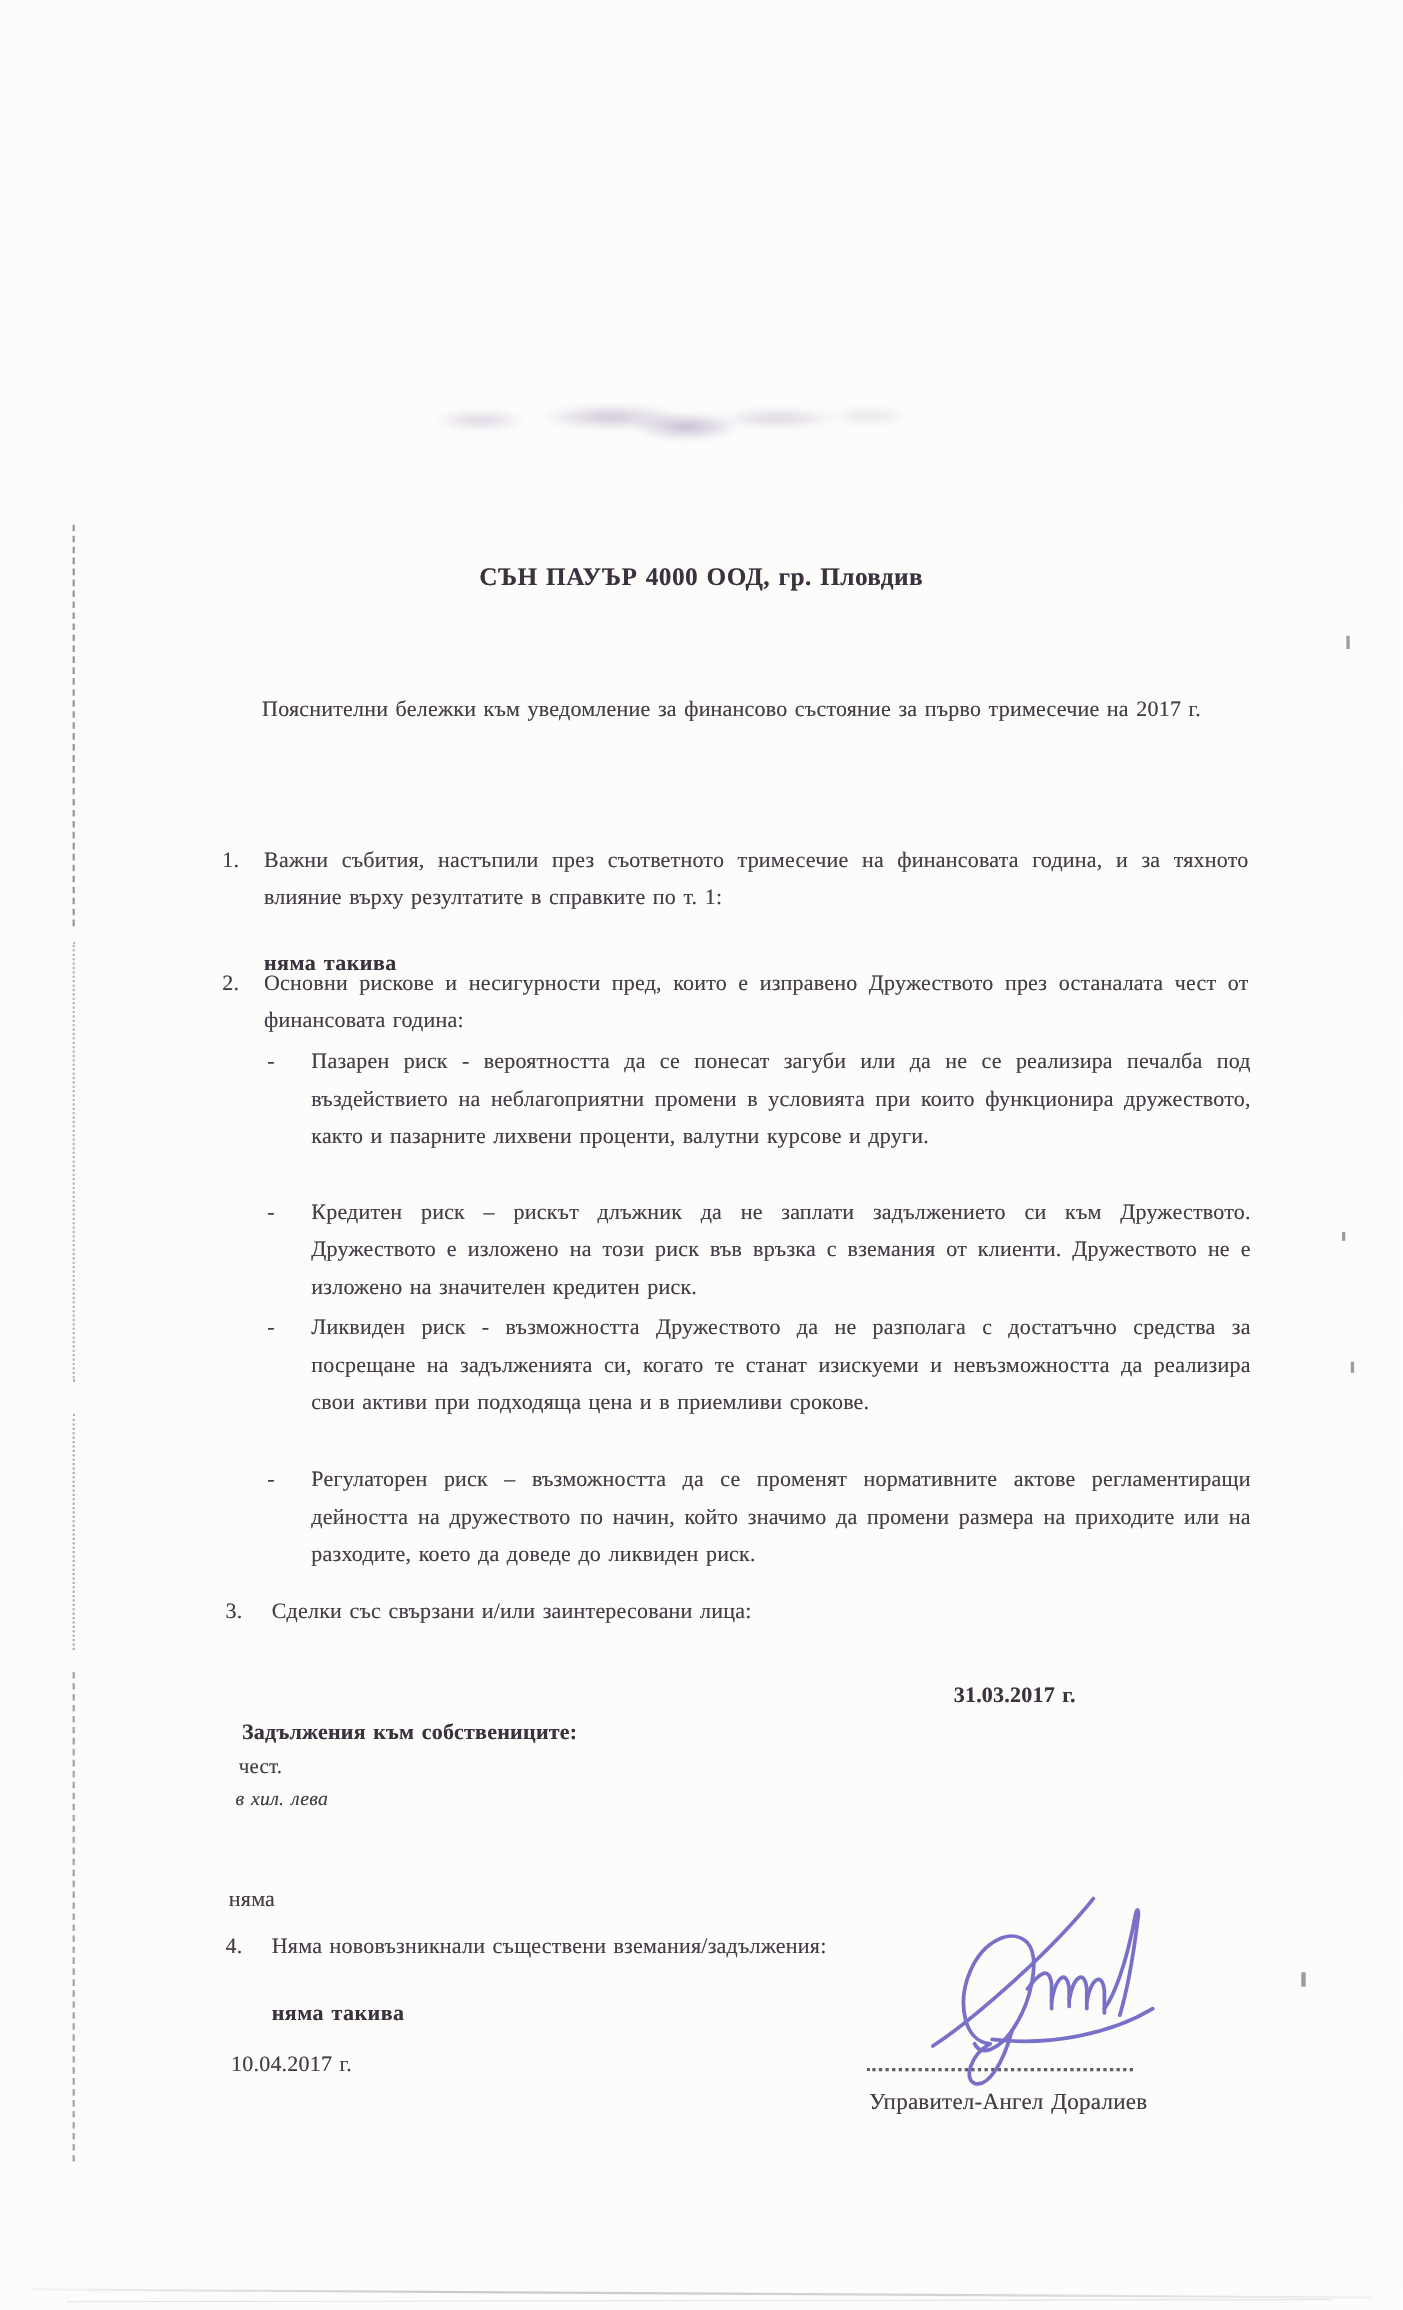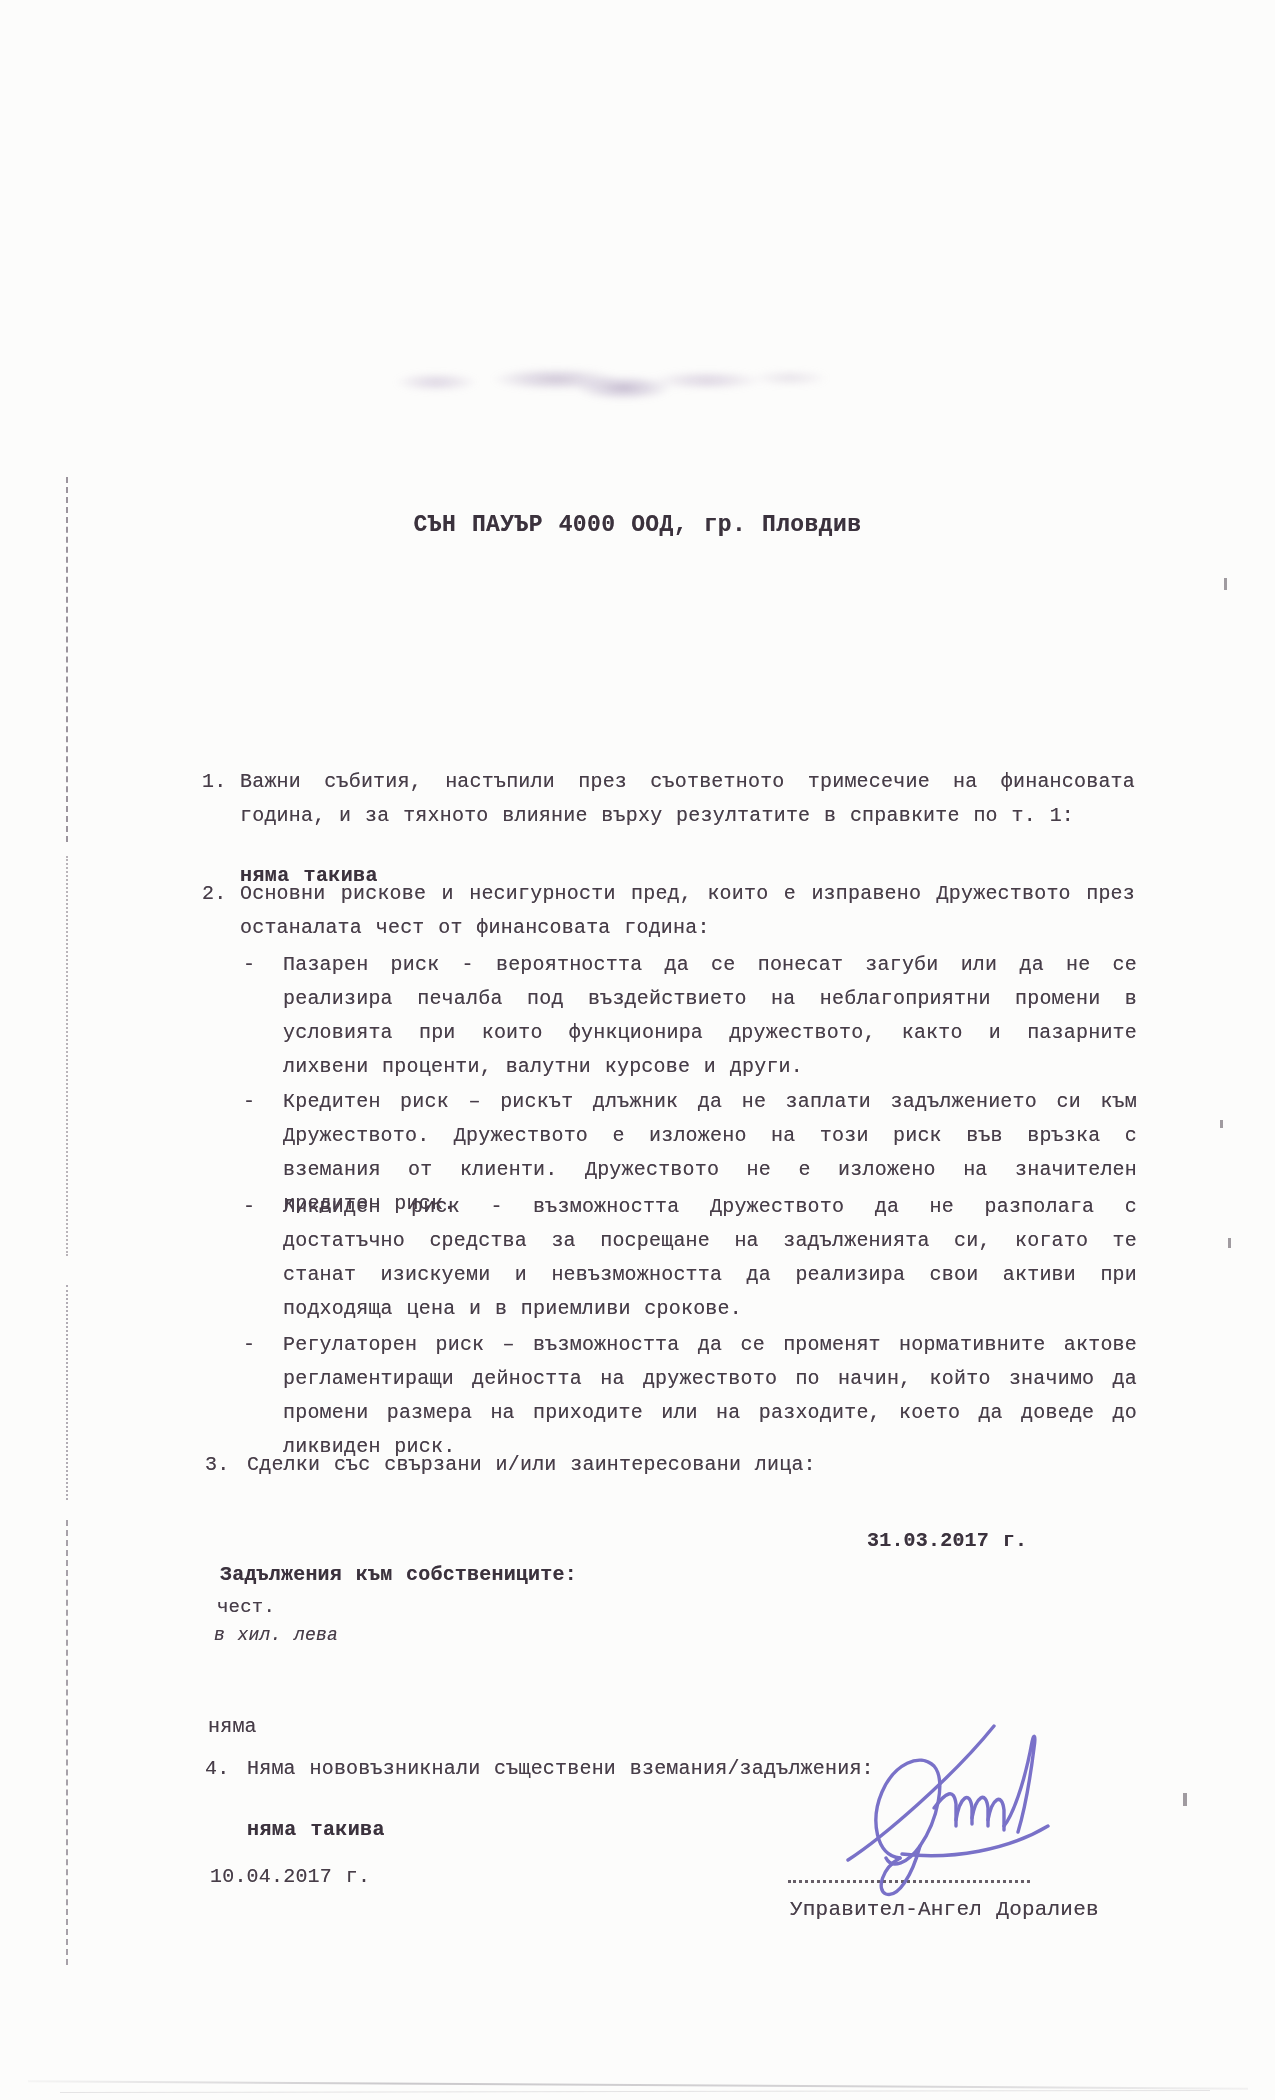--- a/index.html
+++ b/index.html
@@ -8,21 +8,21 @@
     --signature-blue:#6b62c3;
     --paper:#fcfcfb;
   }
   html,body{margin:0;padding:0;background:#ffffff;}
   .page{
     position:relative;
     width:1275px;
     height:2100px;
     background:var(--paper);
     overflow:hidden;
-    font-family:Liberation Mono, monospace;
+    font-family:Liberation Serif, serif;
     color:var(--ink);
   }
   .txt{
     position:absolute;
     font-size:20px;
     line-height:34px;
     letter-spacing:.2px;
     word-spacing:1.5px;
     text-shadow:0 0 .5px rgba(70,60,72,.55);
   }
@@ -102,20 +102,21 @@
   <div class="edge-dash dashC"></div>
   <div class="edge-dash dashD"></div>
   <div class="speck sp1"></div>
   <div class="speck sp2"></div>
   <div class="speck sp3"></div>
   <div class="speck sp4"></div>
   <div class="bottom-line"></div>
   <div class="bottom-line2"></div>
 
   <div class="txt doc-title">СЪН ПАУЪР 4000 ООД, гр. Пловдив</div>
+  <div class="txt subtitle">Пояснителни бележки към уведомление за финансово състояние за първо тримесечие на 2017 г.</div>
 
   <div class="txt item i12" style="top:765px;">
     <span class="num">1.</span>
     <span class="itext just">Важни събития, настъпили през съответното тримесечие на финансовата година, и за тяхното влияние върху резултатите в справките по т. 1:</span>
   </div>
   <div class="txt bold-ans" style="left:240px;top:843px;">няма такива</div>
 
   <div class="txt item i12" style="top:877px;">
     <span class="num">2.</span>
     <span class="itext just">Основни рискове и несигурности пред, които е изправено Дружеството през останалата чест от финансовата година:</span>

